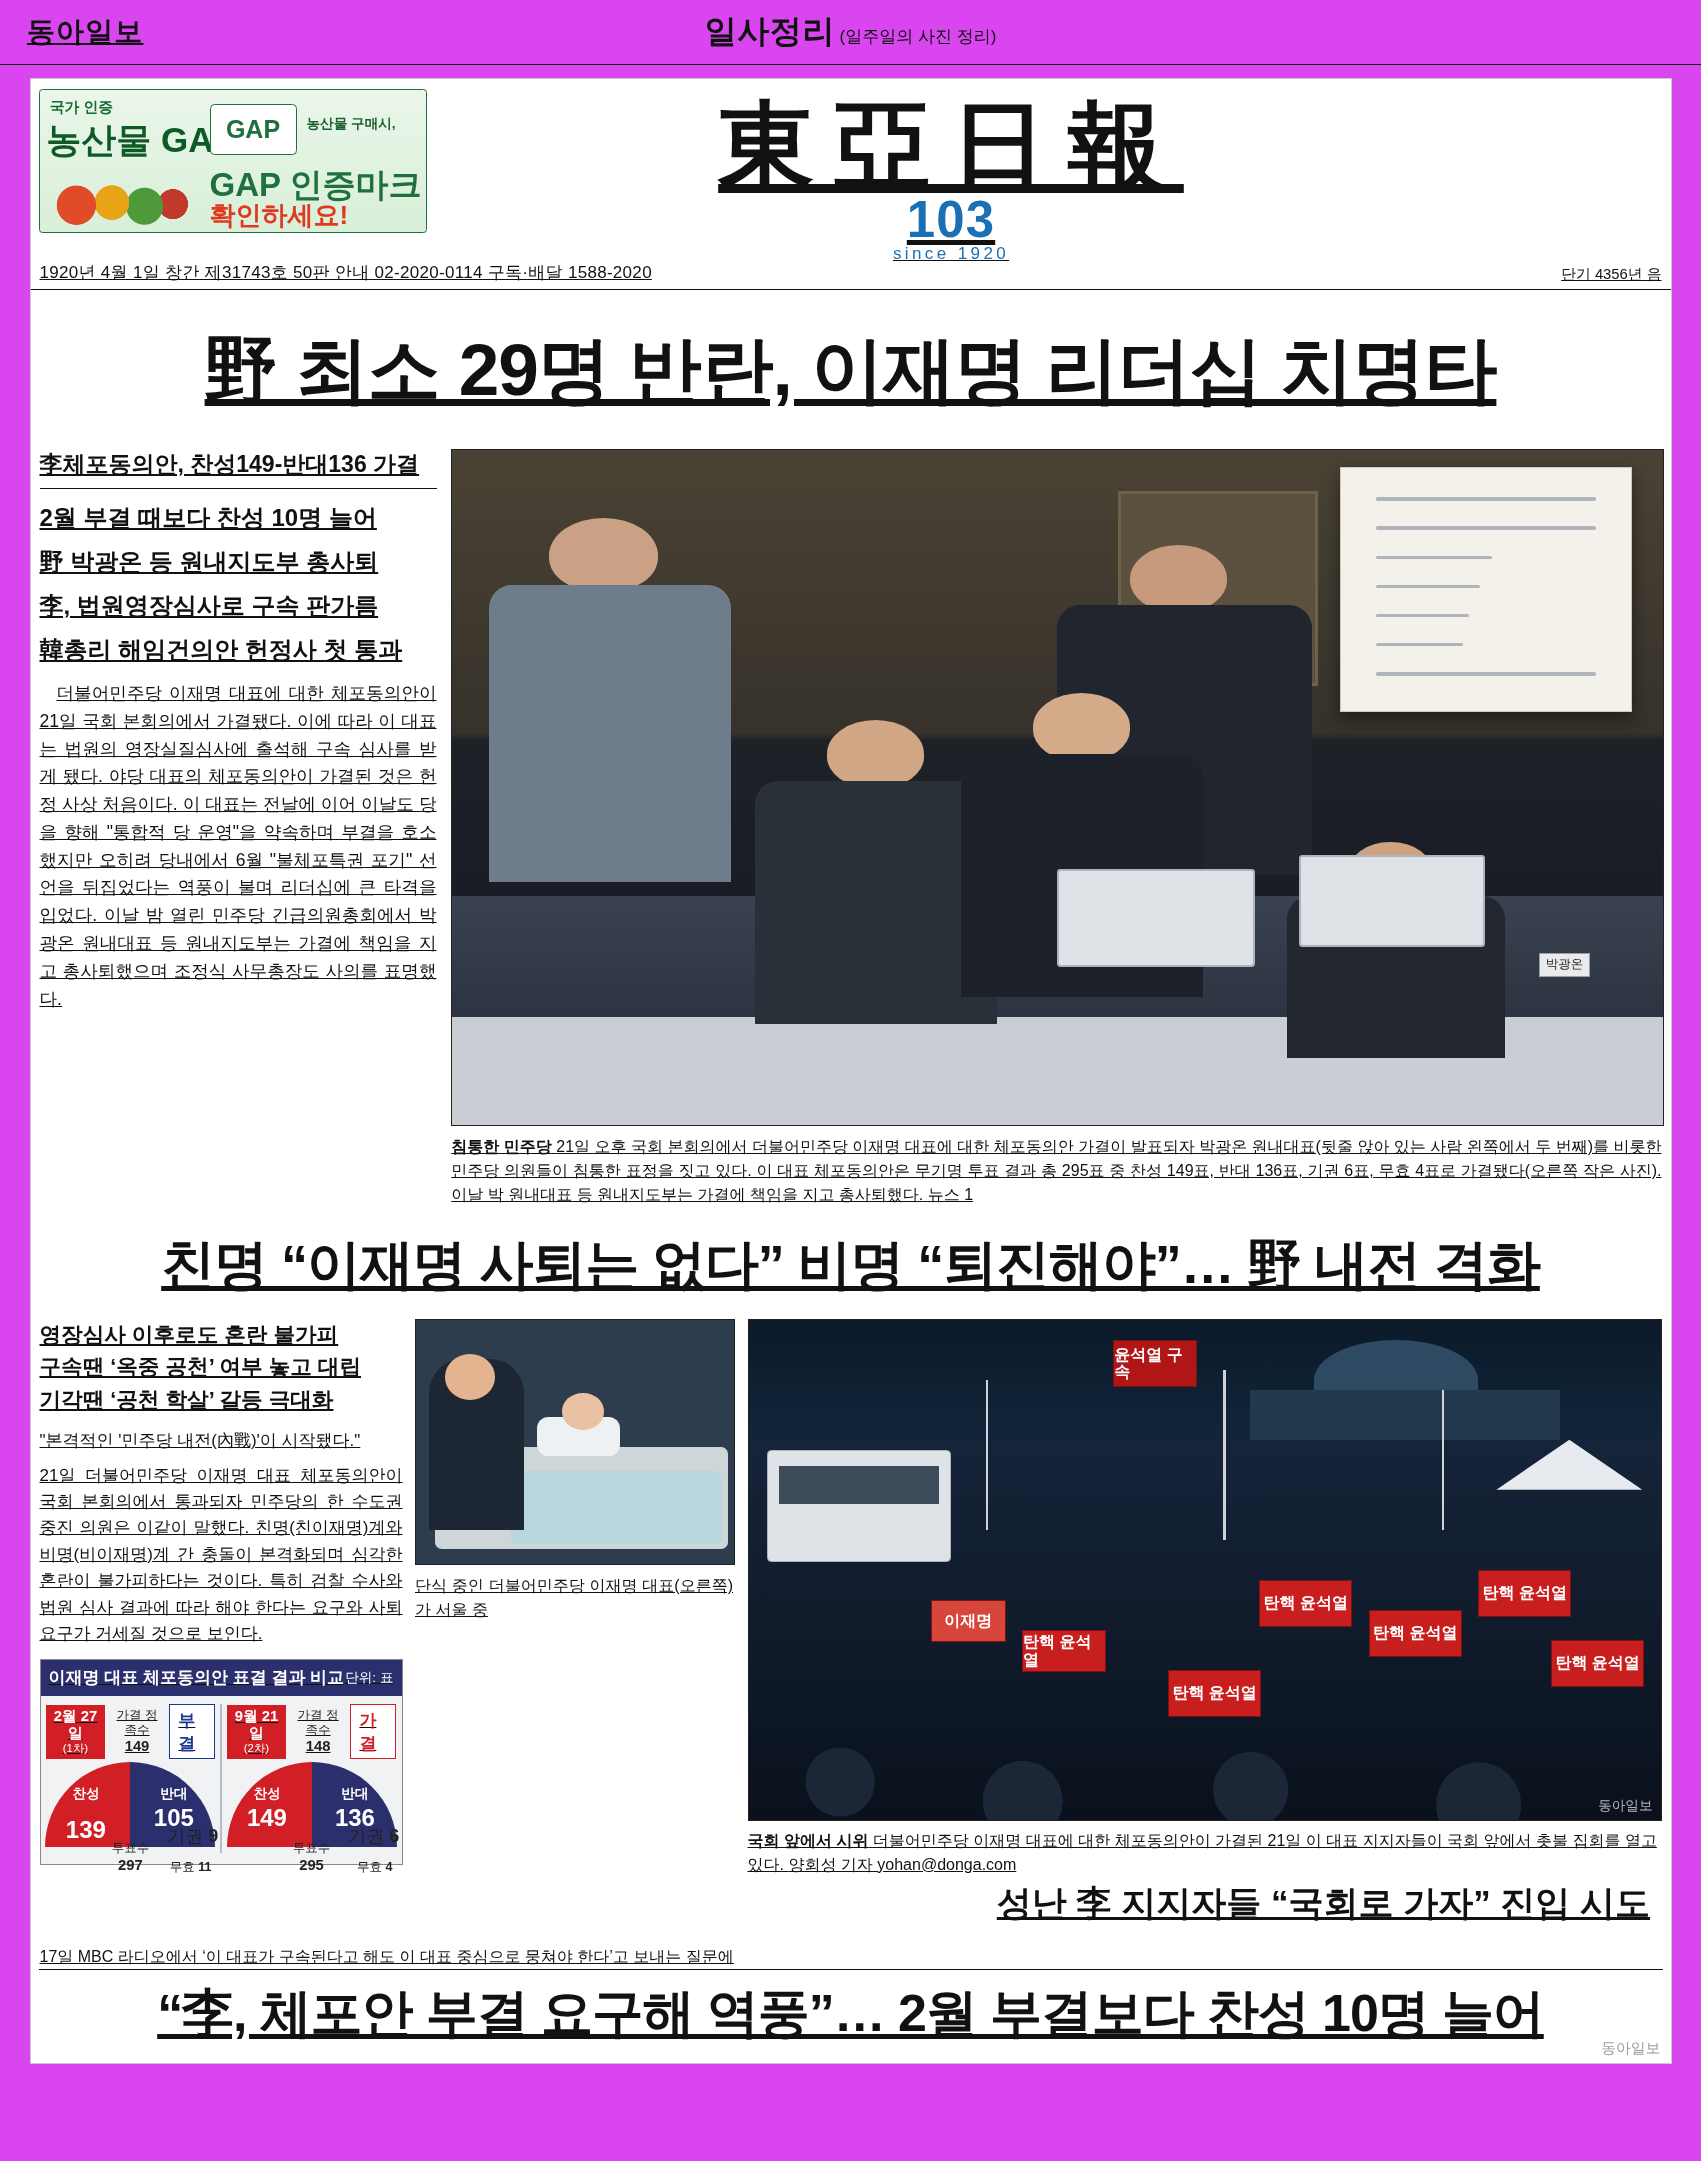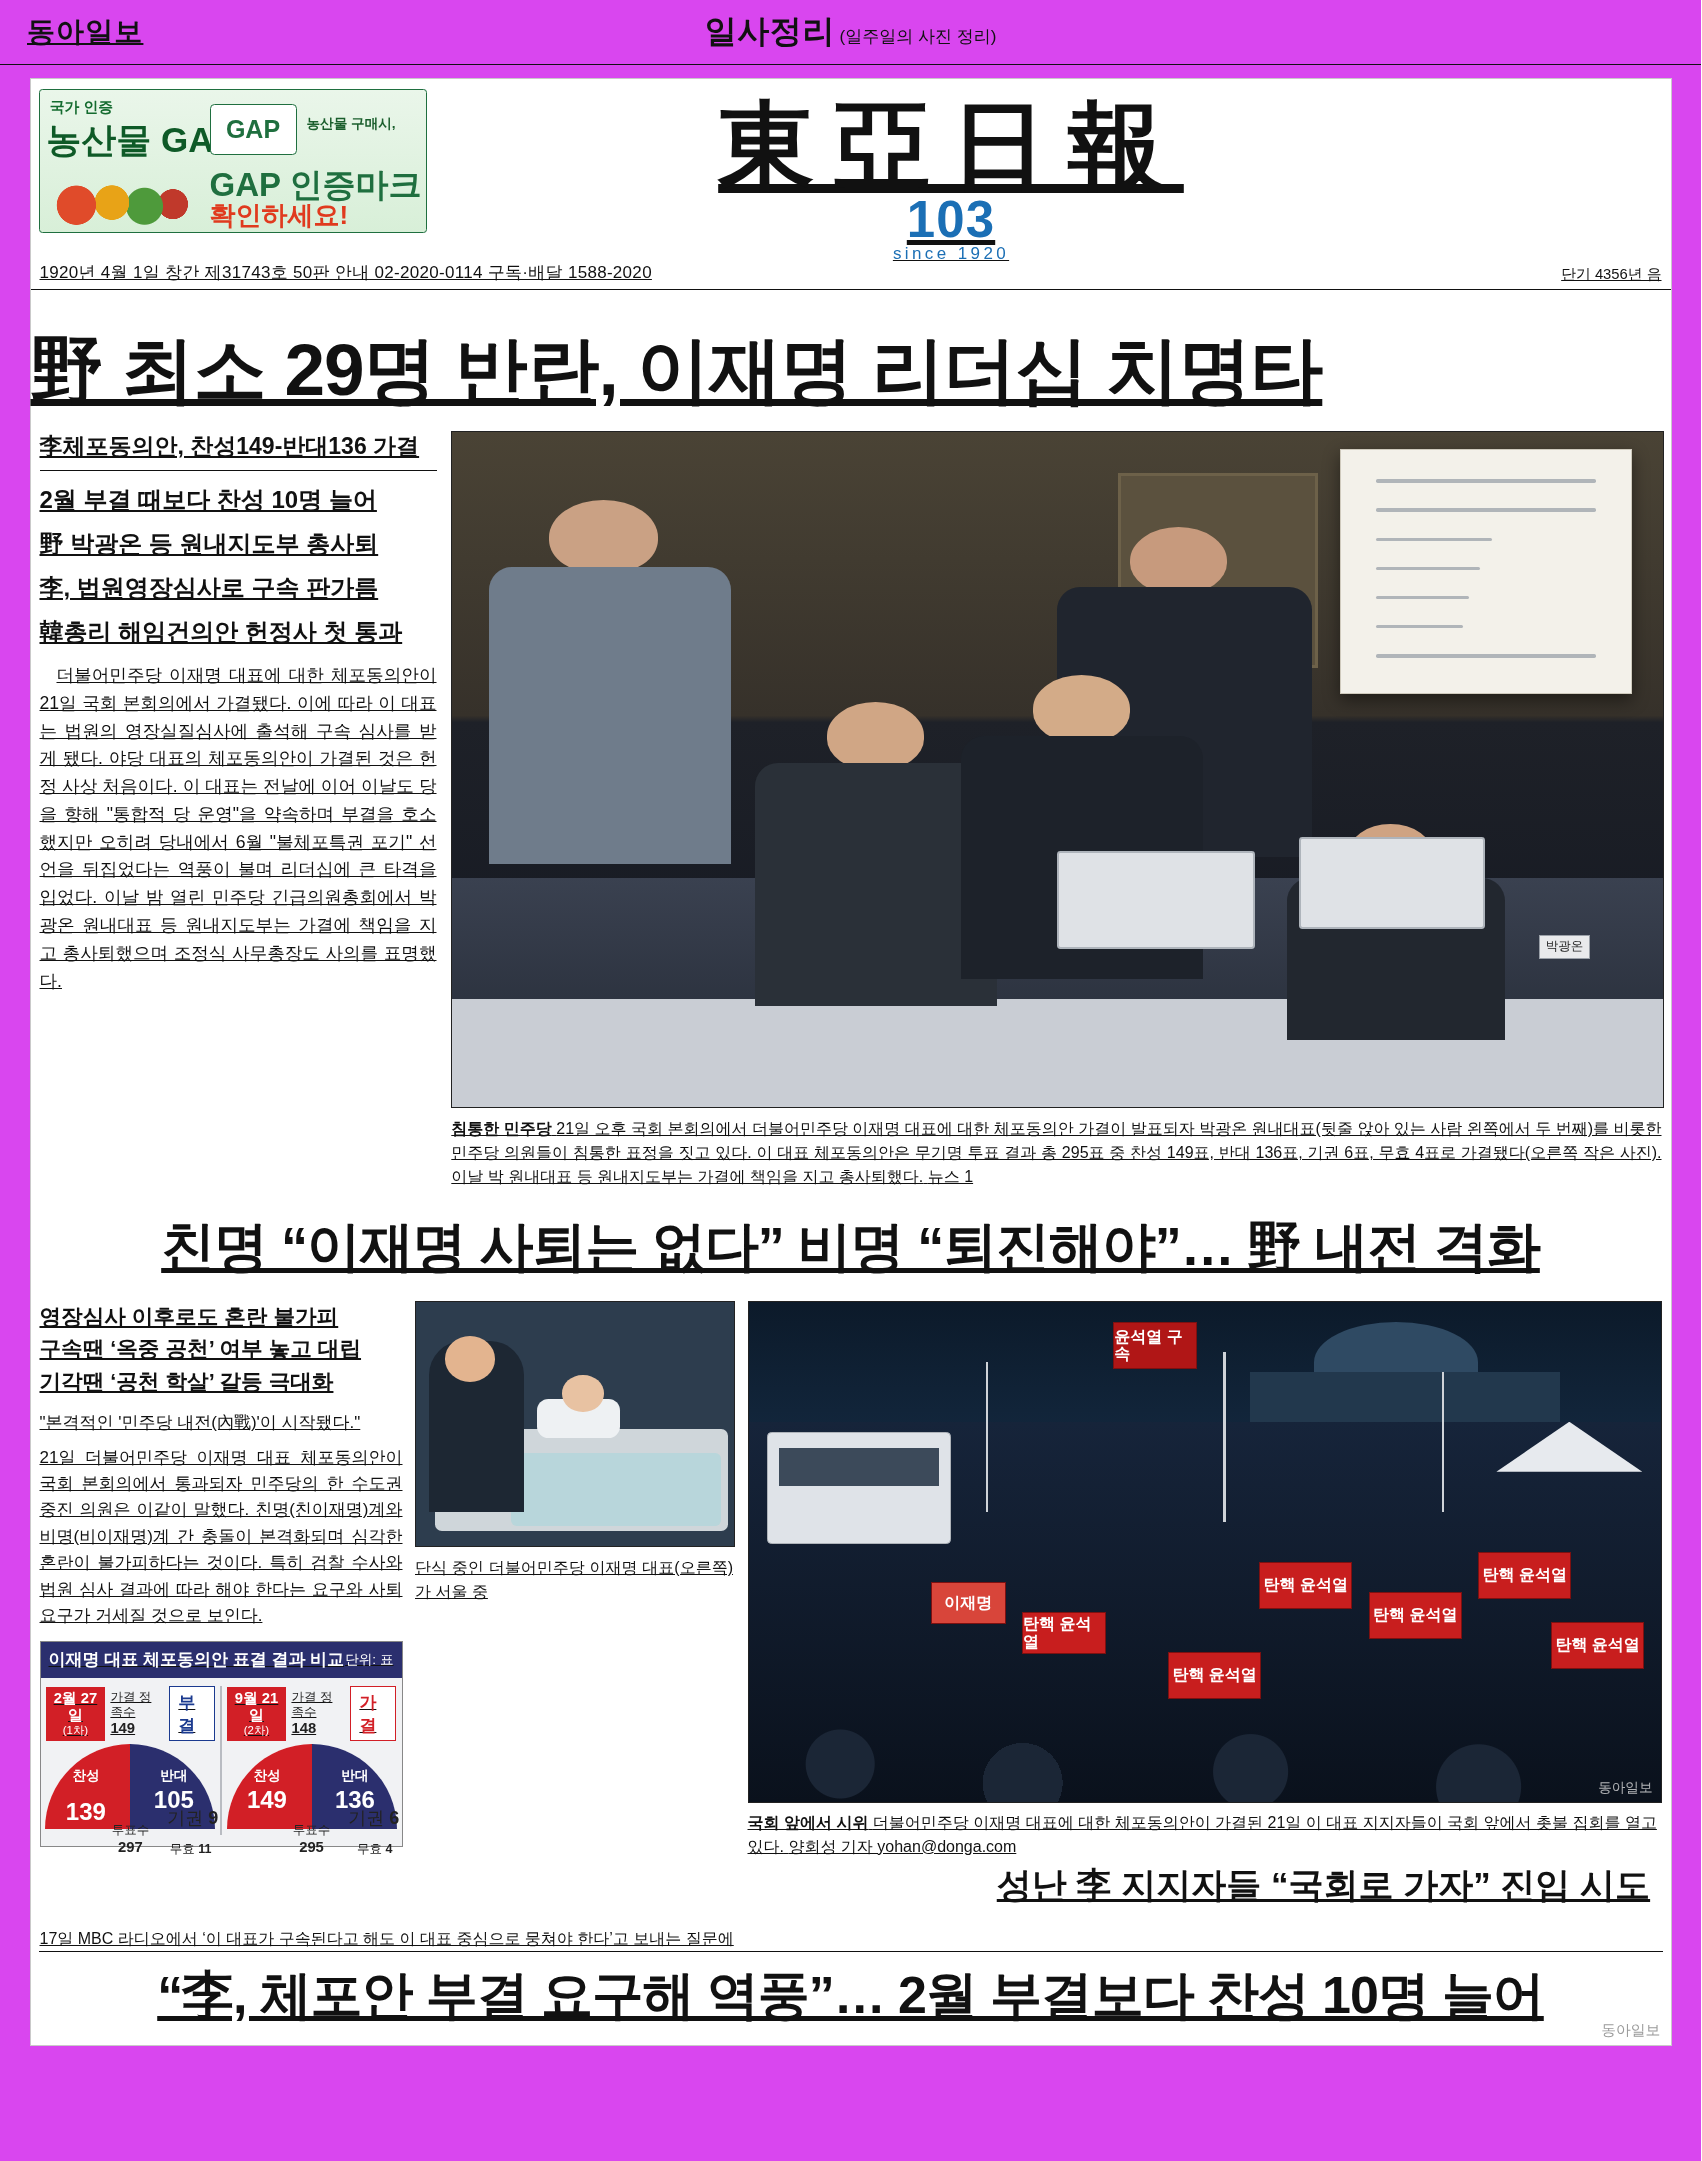--- a/index.html
+++ b/index.html
@@ -34,21 +34,21 @@
   .mastcenter .hanja{font-family:"DejaVu Serif", serif;font-size:96px;font-weight:bold;letter-spacing:20.4px;line-height:1;margin-top:9px;}
   .mastcenter .num103{font-size:51px;font-weight:bold;color:#1b6fb5;letter-spacing:1.1px;margin-top:-3.4px;}
   .mastcenter .since{font-size:17px;color:#1b6fb5;letter-spacing:3.4px;margin-top:-5.7px;}
   .mastright{width:187px;}
 
   .mastinfo{display:flex;align-items:flex-end;justify-content:space-between;padding:0 9px 5.7px 9px;border-bottom:1.7px solid #111;}
   .mastinfo .left{font-size:17px;letter-spacing:0.3px;}
   .mastinfo .right{font-size:14.8px;}
 
   
-  .headline{text-align:left;font-size:73px;font-weight:bold;letter-spacing:-1.1px;padding:32px 0 10px 0;}
+  .headline{text-align:center;font-size:73px;font-weight:bold;letter-spacing:-1.1px;padding:32px 0 28px 0;}
 
   
   .main{display:flex;padding:0 9px;gap:14.8px;}
   .col-left{width:397px;}
   .kicker{font-size:23px;font-weight:bold;border-bottom:1.7px solid #111;padding-bottom:8px;margin-bottom:10.2px;}
   .bullets{font-size:24px;line-height:1.55;font-weight:bold;margin-bottom:11.4px;}
   .bullets div{margin-bottom:6.8px;}
   .bodytext{font-size:17.6px;line-height:1.58;text-align:justify;}
   .bodytext p{margin:0 0 9px 0;text-indent:17px;}
 
@@ -108,21 +108,21 @@
 
   
   .chartbox{width:100%;border:1.1px solid #888;background:#f1f2f4;margin-top:11.4px;box-sizing:border-box;}
   .chart-head{background:#2b2f6e;color:#fff;font-size:17px;font-weight:bold;padding:6.8px 8px;display:flex;justify-content:space-between;align-items:center;}
   .chart-head .unit{font-size:13.6px;font-weight:normal;}
   .chart-body{display:flex;padding:8px 5.7px 10.2px 5.7px;gap:5.7px;}
   .gauge-wrap{flex:1;position:relative;}
   .gauge-top{display:flex;align-items:center;gap:5.7px;margin-bottom:3.4px;}
   .date-chip{background:#d21f26;color:#fff;font-size:14.8px;font-weight:bold;padding:3.4px 5.7px;line-height:1.15;text-align:center;}
   .date-chip small{display:block;font-size:11.4px;font-weight:normal;}
-  .quota{font-size:12.5px;line-height:1.2;color:#222;}
+  .quota{font-size:12.5px;line-height:1.2;color:#222;text-align:center;}
   .quota b{font-size:14.8px;}
   .result-chip{margin-left:auto;border:1.7px solid #1b3a8f;color:#1b3a8f;font-size:17px;font-weight:bold;padding:3.4px 8px;background:#fff;}
   .result-chip.pass{border-color:#d21f26;color:#d21f26;}
   .gauge{position:relative;height:91px;}
   .gauge .half{position:absolute;left:50%;transform:translateX(-50%);width:170px;height:85px;border-radius:85px 85px 0 0;overflow:hidden;background:#fff;}
   .gauge .lhalf{position:absolute;left:0;top:0;width:50%;height:100%;background:#d21f26;}
   .gauge .rhalf{position:absolute;right:0;top:0;width:50%;height:100%;background:#2b2f6e;}
   .gauge .lbl{position:absolute;color:#fff;font-size:13.6px;font-weight:bold;}
   .gauge .num{position:absolute;color:#fff;font-size:24px;font-weight:bold;}
   .gauge .abst{position:absolute;right:-3.4px;bottom:5.7px;font-size:18px;color:#222;}

